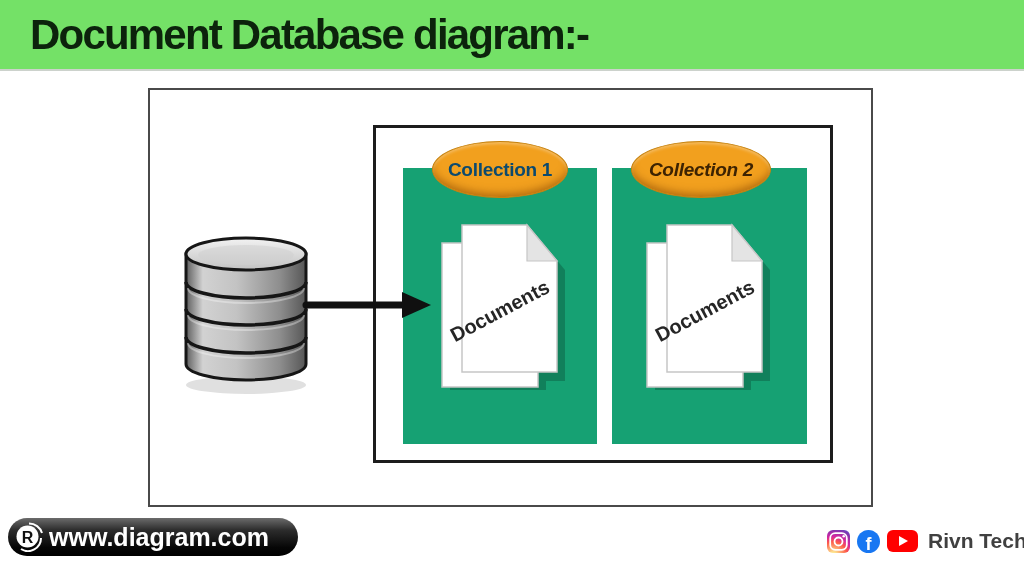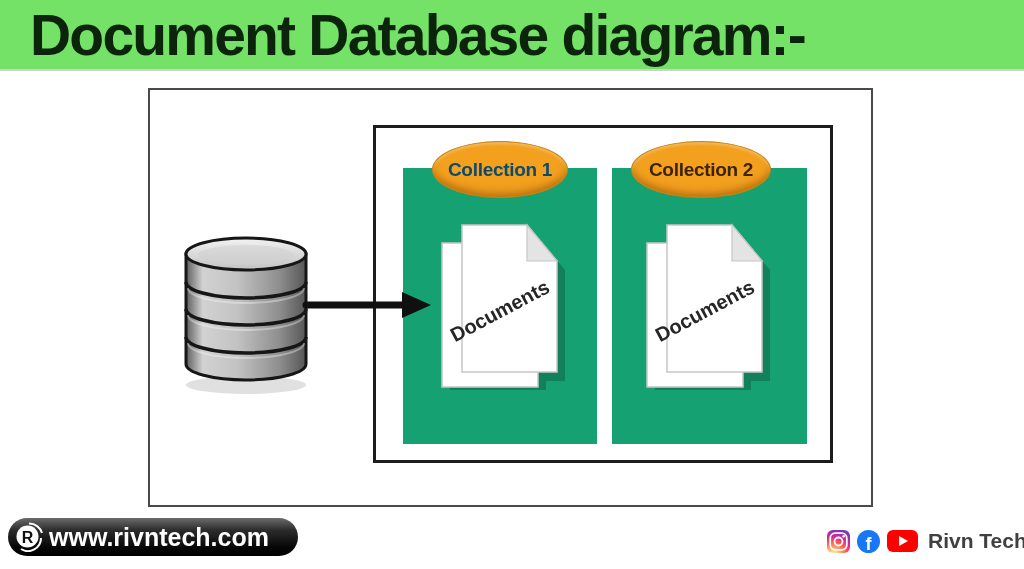--- a/index.html
+++ b/index.html
@@ -2,21 +2,21 @@
 <html><head>
 <meta charset="utf-8">
 <style>
   html,body{margin:0;padding:0;background:#fff;}
   .stage{position:relative;width:1024px;height:569px;background:#ffffff;overflow:hidden;
          font-family:"Liberation Sans","DejaVu Sans",sans-serif;}
 
   
   .topbar{position:absolute;left:0;top:0;width:1024px;height:71px;background:#74e167;
           display:flex;align-items:center;border-bottom:2px solid #ccd2cc;box-sizing:border-box;}
-  .page-title{margin:0 0 0 30px;font-size:57px;font-weight:700;letter-spacing:-1.8px;color:#0c230c;}
+  .page-title{margin:0 0 0 30px;font-size:42px;font-weight:700;letter-spacing:-1.8px;color:#0c230c;}
 
   
   .outer-box{position:absolute;left:148px;top:88px;width:725px;height:419px;background:#fff;
              border:2px solid #4a4a4a;box-sizing:border-box;}
   .inner-box{position:absolute;left:373px;top:125px;width:460px;height:338px;background:#fff;
              border:3px solid #1c1c1c;box-sizing:border-box;}
   .panel{position:absolute;top:168px;height:276px;background:#16a173;}
   .panel-1{left:403px;width:194px;}
   .panel-2{left:612px;width:195px;}
 
@@ -115,37 +115,37 @@
     </g>
     <rect x="5" y="24" width="96" height="144" fill="#fff" stroke="#c6c6c6" stroke-width="1.5"></rect>
     <path d="M25,6 L90,6 L120,42 L120,153 L25,153 Z" fill="#fff" stroke="#c6c6c6" stroke-width="1.5"></path>
     <path d="M90,6 L120,42 L90,42 Z" fill="#e4e4e4" stroke="#c6c6c6" stroke-width="1.2"></path>
     <text transform="translate(66,98) rotate(-28)" text-anchor="middle" font-size="20" font-weight="bold" fill="#262626">Documents</text>
   </svg>
 
   <div class="coll-badge badge-1" style="background-color: rgb(242, 160, 30); color: #0c4a6e;">
     <span>Collection 1</span>
   </div>
-  <div class="coll-badge badge-2" style="background-color: rgb(242, 160, 30); color: rgb(61, 35, 2);">
+  <div class="coll-badge badge-2" style="background-color: rgb(242, 160, 30); color: rgb(61, 35, 2); font-style: italic;">
     <span>Collection 2</span>
   </div>
 
   <svg class="arrow" viewBox="0 0 134 30">
     <line x1="7" y1="15" x2="104" y2="15" stroke="#101010" stroke-width="7" stroke-linecap="round"></line>
     <polygon points="103,2 132,15 103,28" fill="#101010"></polygon>
   </svg>
 
   <div class="site-badge">
     <svg class="logo" viewBox="0 0 30 30">
       <path d="M7,27 A13,13 0 0 0 27,16" fill="none" stroke="#fff" stroke-width="2"></path>
       <path d="M15,1.5 A13.5,13.5 0 0 1 28,11" fill="none" stroke="#fff" stroke-width="2"></path>
       <circle cx="13.5" cy="14.5" r="11" fill="#fff"></circle>
       <text x="13.5" y="20.5" text-anchor="middle" font-size="16" font-weight="bold" fill="#111">R</text>
     </svg>
-    <span class="site-text">www.rivntech.com</span>
+    <span class="site-text">www.diagram.com</span>
   </div>
 
   <div class="social">
     <div class="ig">
       <svg width="23" height="23" viewBox="0 0 23 23">
         <rect x="3.2" y="3.2" width="16.6" height="16.6" rx="5" fill="none" stroke="#fff" stroke-width="1.8"></rect>
         <circle cx="11.5" cy="11.5" r="4" fill="none" stroke="#fff" stroke-width="1.8"></circle>
         <circle cx="16.7" cy="6.3" r="1.3" fill="#fff"></circle>
       </svg>
     </div>

